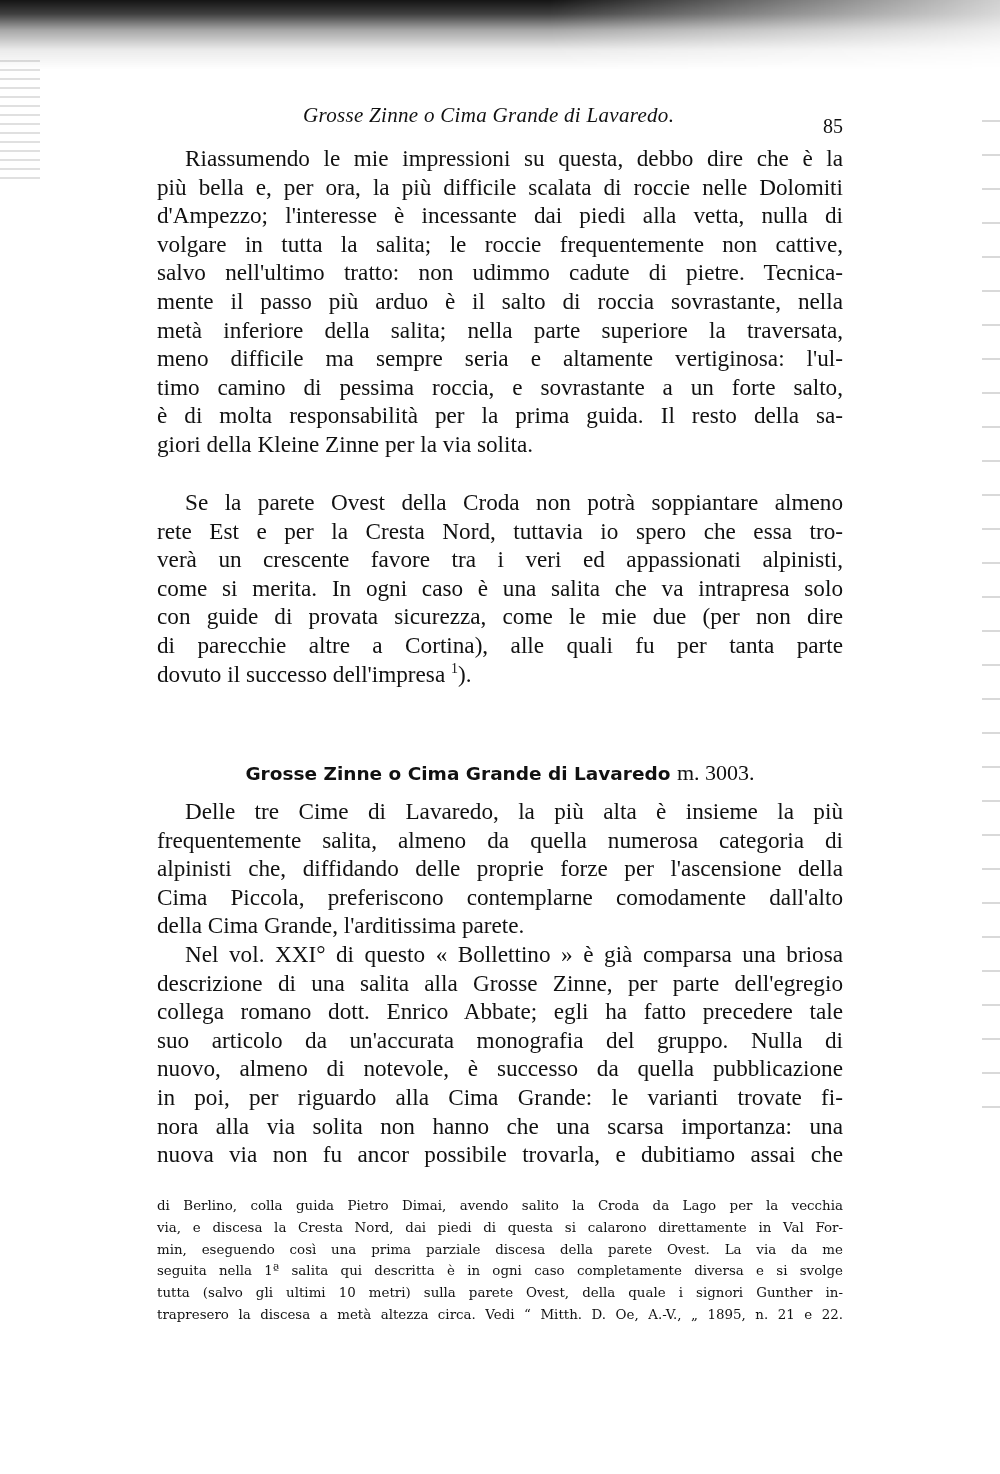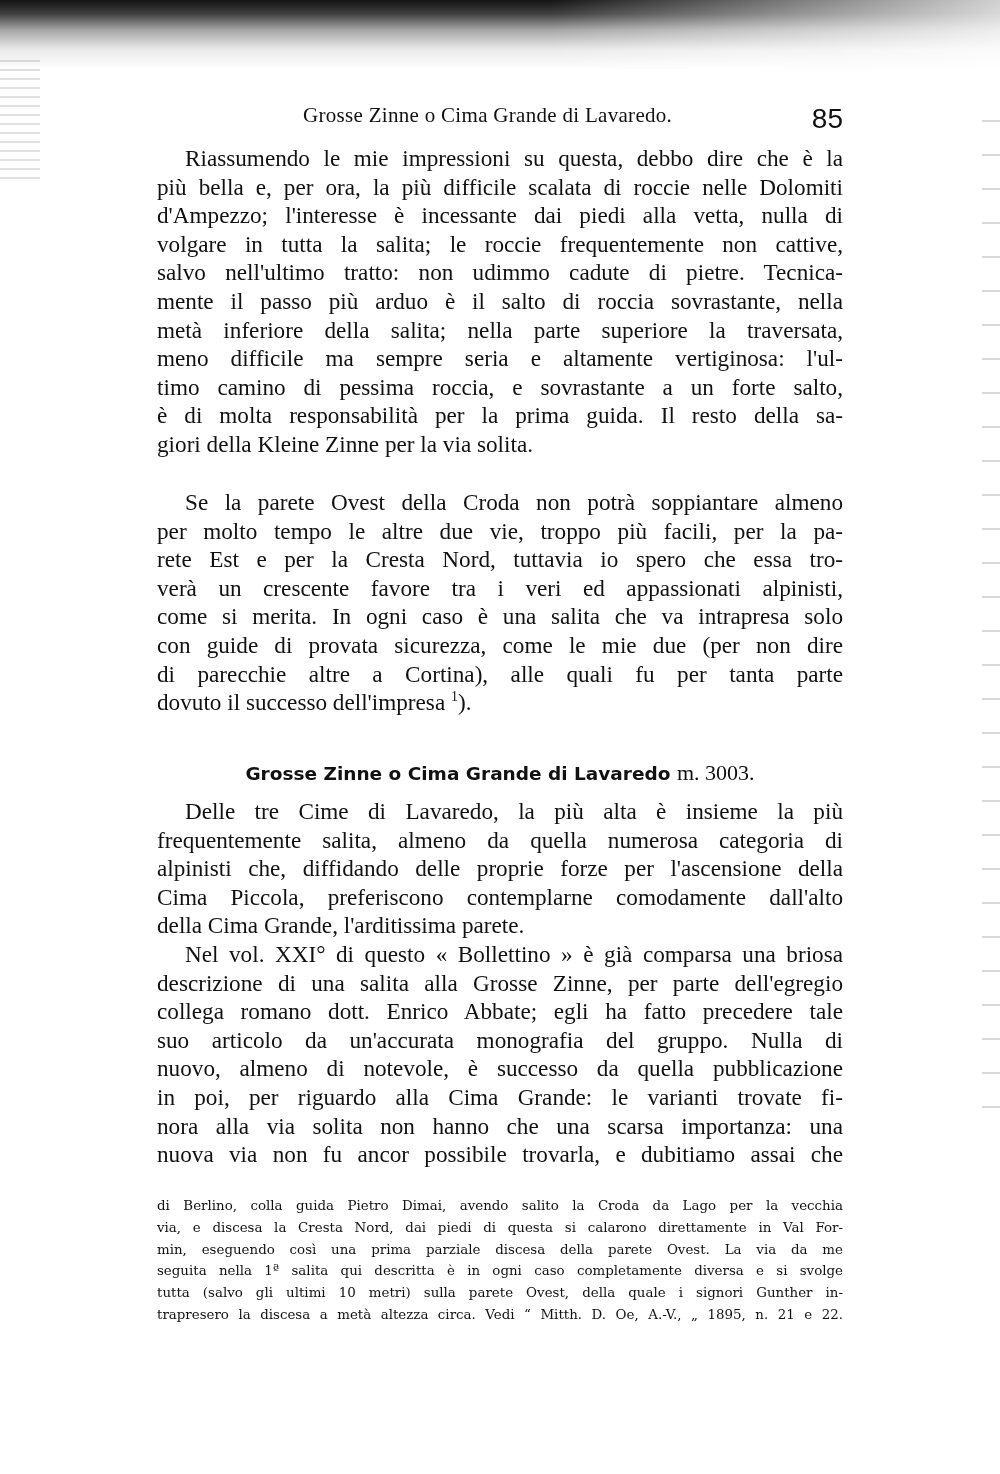--- a/index.html
+++ b/index.html
@@ -25,26 +25,26 @@
   .scan-right {
     position: absolute; right: 0; top: 120px; width: 18px; height: 1000px;
     background: repeating-linear-gradient(180deg, rgba(0,0,0,0.15) 0 2px, transparent 2px 34px);
   }
   .running-head {
     position: absolute; left: 157px; top: 103px; width: 686px; height: 30px;
   }
   .running-title {
     position: absolute; left: 146px; top: 0;
     font-family: "Liberation Serif", serif;
-    font-size: 21px; letter-spacing: 0.3px;
+    font-style: italic; font-size: 21px; letter-spacing: 0.3px;
   }
   .page-number {
-    position: absolute; right: 0; top: 0;
-    font-family: Liberation Sans, sans-serif;
-    font-size: 28px;
+    position: absolute; right: 0; top: 12px;
+    font-family: Liberation Serif, serif;
+    font-size: 20px;
   }
   .body-text {
     position: absolute; left: 157px; width: 686px;
     font-family: "Liberation Serif", serif;
     font-size: 23.2px; line-height: 28.6px;
     text-align: justify;
   }
   .body-text .line {
     display: block; white-space: nowrap;
     text-align: justify; text-align-last: justify;
@@ -97,21 +97,20 @@
   <span class="line">mente il passo più arduo è il salto di roccia sovrastante, nella</span>
   <span class="line">metà inferiore della salita; nella parte superiore la traversata,</span>
   <span class="line">meno difficile ma sempre seria e altamente vertiginosa: l'ul-</span>
   <span class="line">timo camino di pessima roccia, e sovrastante a un forte salto,</span>
   <span class="line">è di molta responsabilità per la prima guida. Il resto della sa-</span>
   <span class="line last">giori della Kleine Zinne per la via solita.</span>
 </div>
 
 <div class="body-text block-2">
   <span class="line indent">Se la parete Ovest della Croda non potrà soppiantare almeno</span>
-  <span class="line">per molto tempo le altre due vie, troppo più facili, per la pa-</span>
   <span class="line">rete Est e per la Cresta Nord, tuttavia io spero che essa tro-</span>
   <span class="line">verà un crescente favore tra i veri ed appassionati alpinisti,</span>
   <span class="line">come si merita. In ogni caso è una salita che va intrapresa solo</span>
   <span class="line">con guide di provata sicurezza, come le mie due (per non dire</span>
   <span class="line">di parecchie altre a Cortina), alle quali fu per tanta parte</span>
   <span class="line last"><span>dovuto il successo dell'impresa</span> <sup>1</sup><span>).</span></span>
 </div>
 
 <div class="section-heading">
   <span>Grosse Zinne o Cima Grande di Lavaredo</span>

